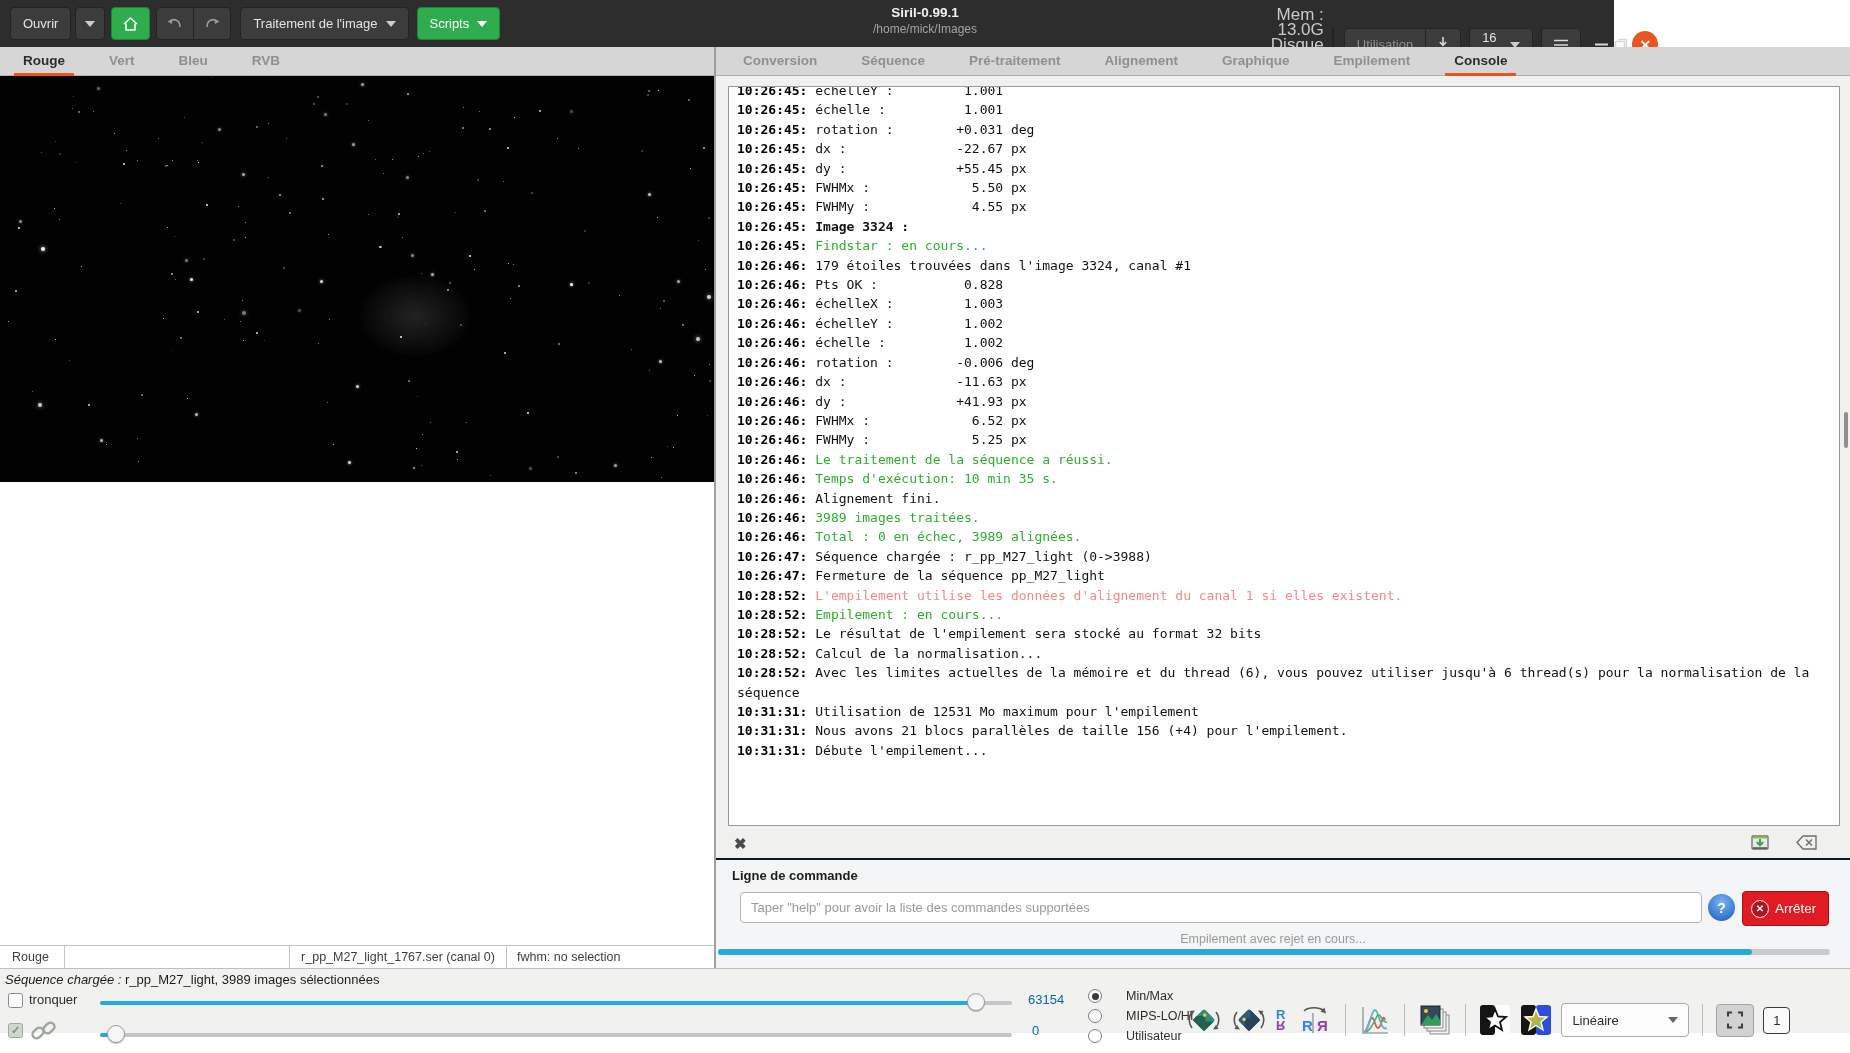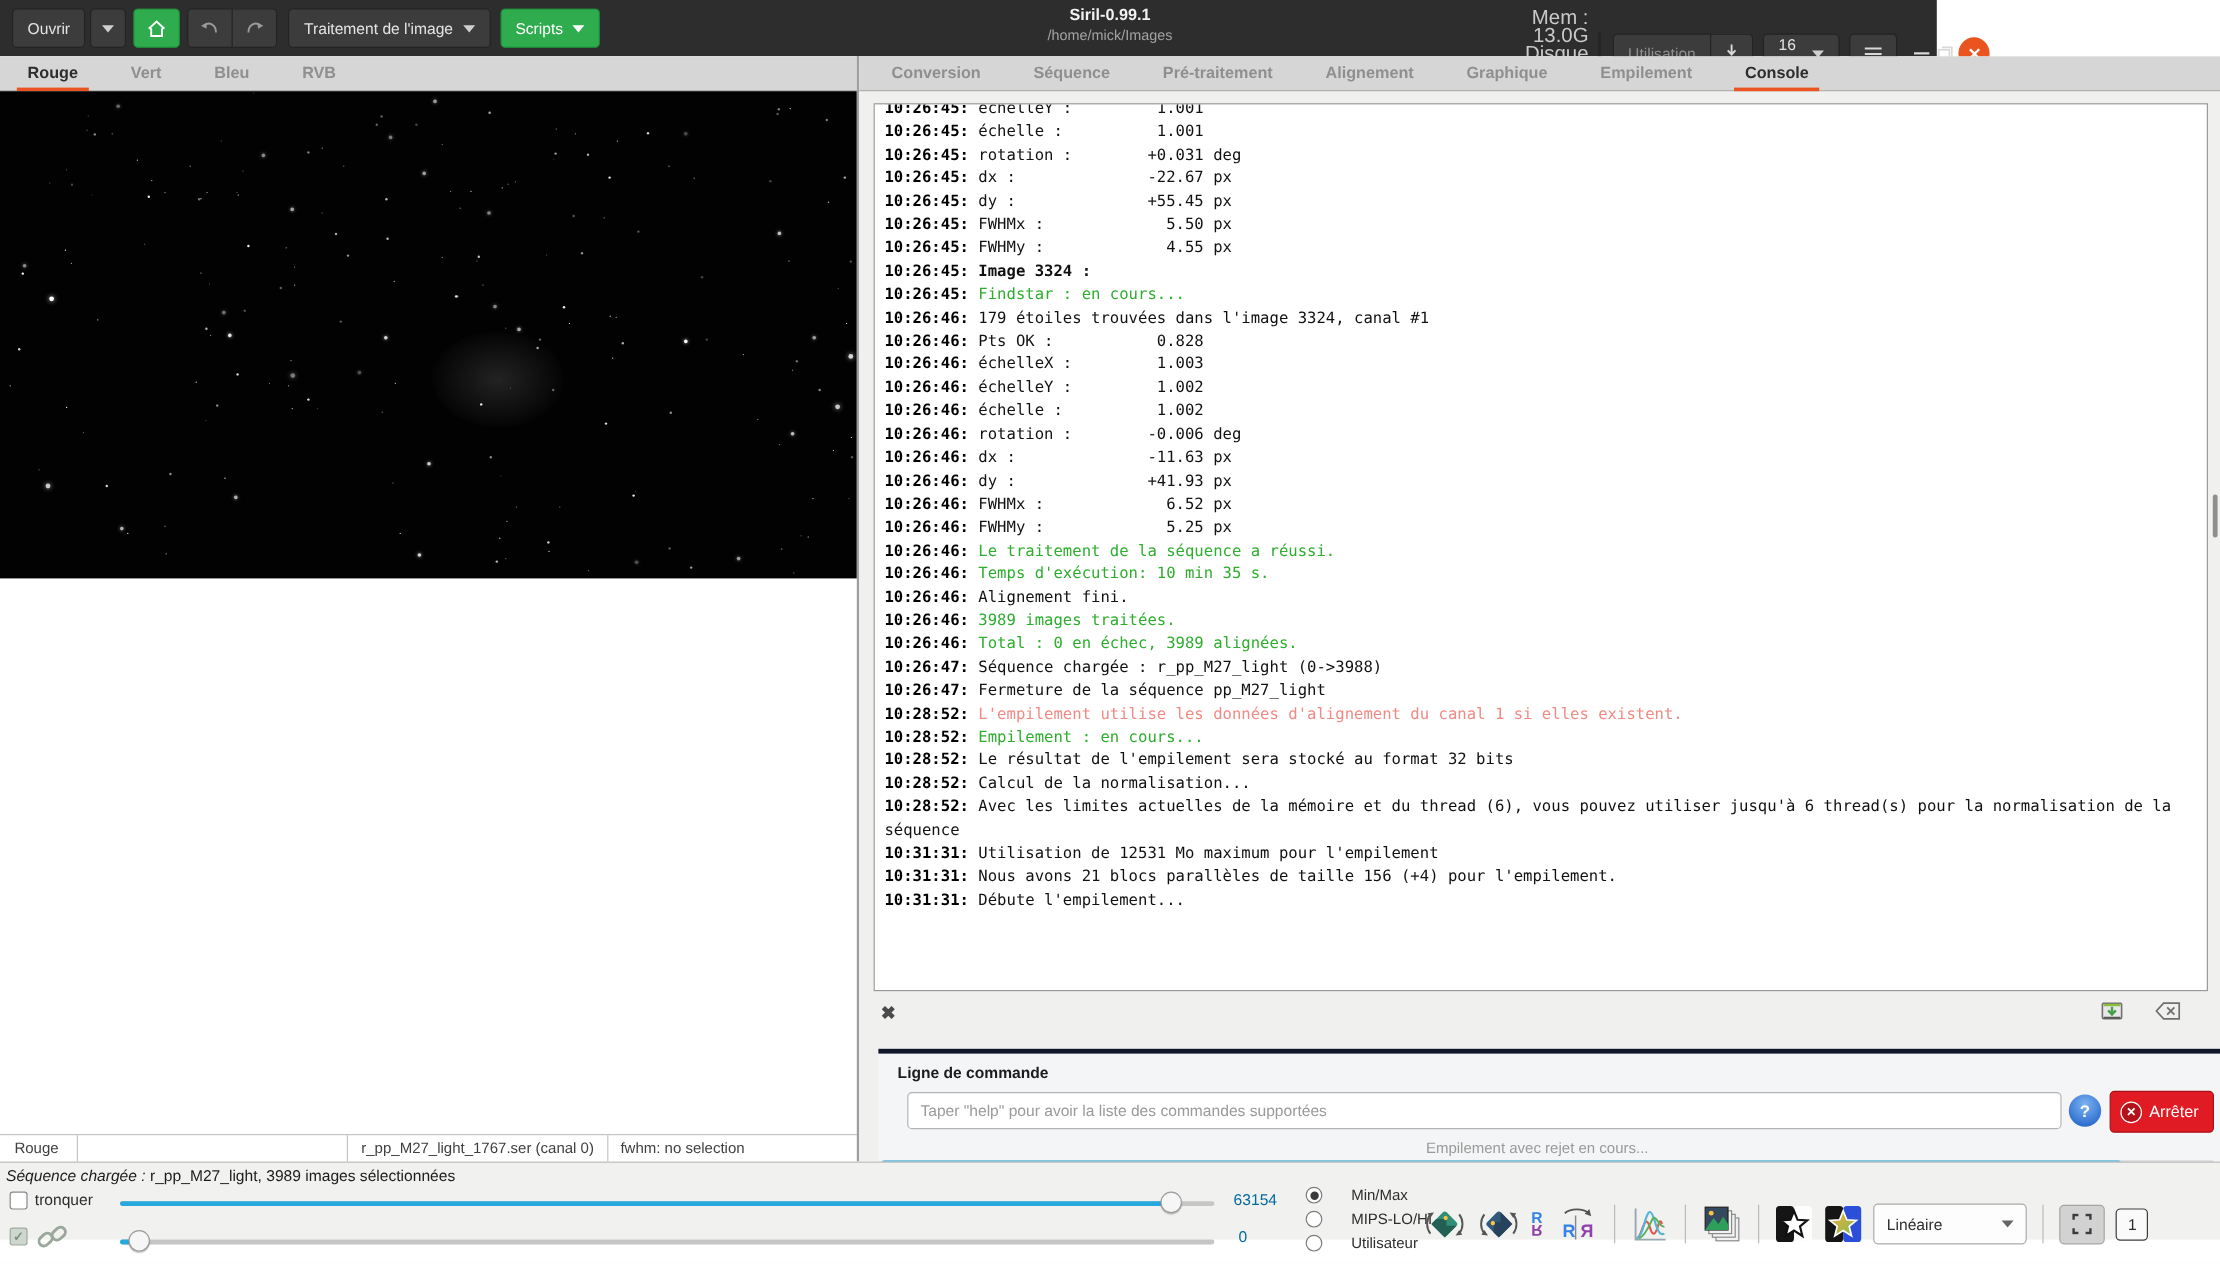--- a/index.html
+++ b/index.html
@@ -68,22 +68,22 @@
   .cline .ts{font-weight:bold;color:#000;}
   .cline.partial{margin-top:-10px;}
   .c-g span:last-child{color:#2eae2e;}
   .c-s span:last-child{color:#f08a85;}
   .c-b{font-weight:bold;}
   .console-actions{position:absolute;left:12px;right:12px;top:784px;height:26px;
                    display:flex;align-items:center;}
   .x-clear{font-size:15px;color:#4a4a4a;font-weight:bold;margin-left:6px;}
   .ca-right{margin-left:auto;display:flex;align-items:center;gap:26px;margin-right:20px;}
 
-  .cmd-section{position:absolute;left:16px;right:0;top:811px;height:110px;background:#f4f5f6;
-               border-top:4px solid #0f172a;box-sizing:border-box;margin-top:16px;}
+  .cmd-section{position:absolute;left:0;right:0;top:811px;height:110px;background:#f4f5f6;
+               border-top:2px solid #0f172a;box-sizing:border-box;}
   .cmd-label{position:absolute;left:16px;top:8px;font-weight:bold;color:#1c1c1c;font-size:13px;}
   .cmd-input{position:absolute;left:24px;top:32px;width:962px;height:31px;border:1px solid #b4b4b4;
              border-radius:4px;background:#fff;box-sizing:border-box;padding:0 10px;font-size:13px;
              font-family:"Liberation Sans",sans-serif;color:#333;outline:none;}
   .cmd-input::placeholder{color:#9a9a9a;}
   .help-btn{position:absolute;left:992px;top:34px;width:27px;height:27px;border-radius:50%;
             background:radial-gradient(circle at 50% 32%,#7db4f2,#2f6fd0 75%);color:#fff;
             display:flex;align-items:center;justify-content:center;font-weight:bold;font-size:14px;}
   .stop-btn{position:absolute;left:1026px;top:31px;height:33px;padding:0 12px 0 8px;background:#e01b24;
             border:1px solid #a5131a;border-radius:4px;display:flex;align-items:center;gap:6px;

